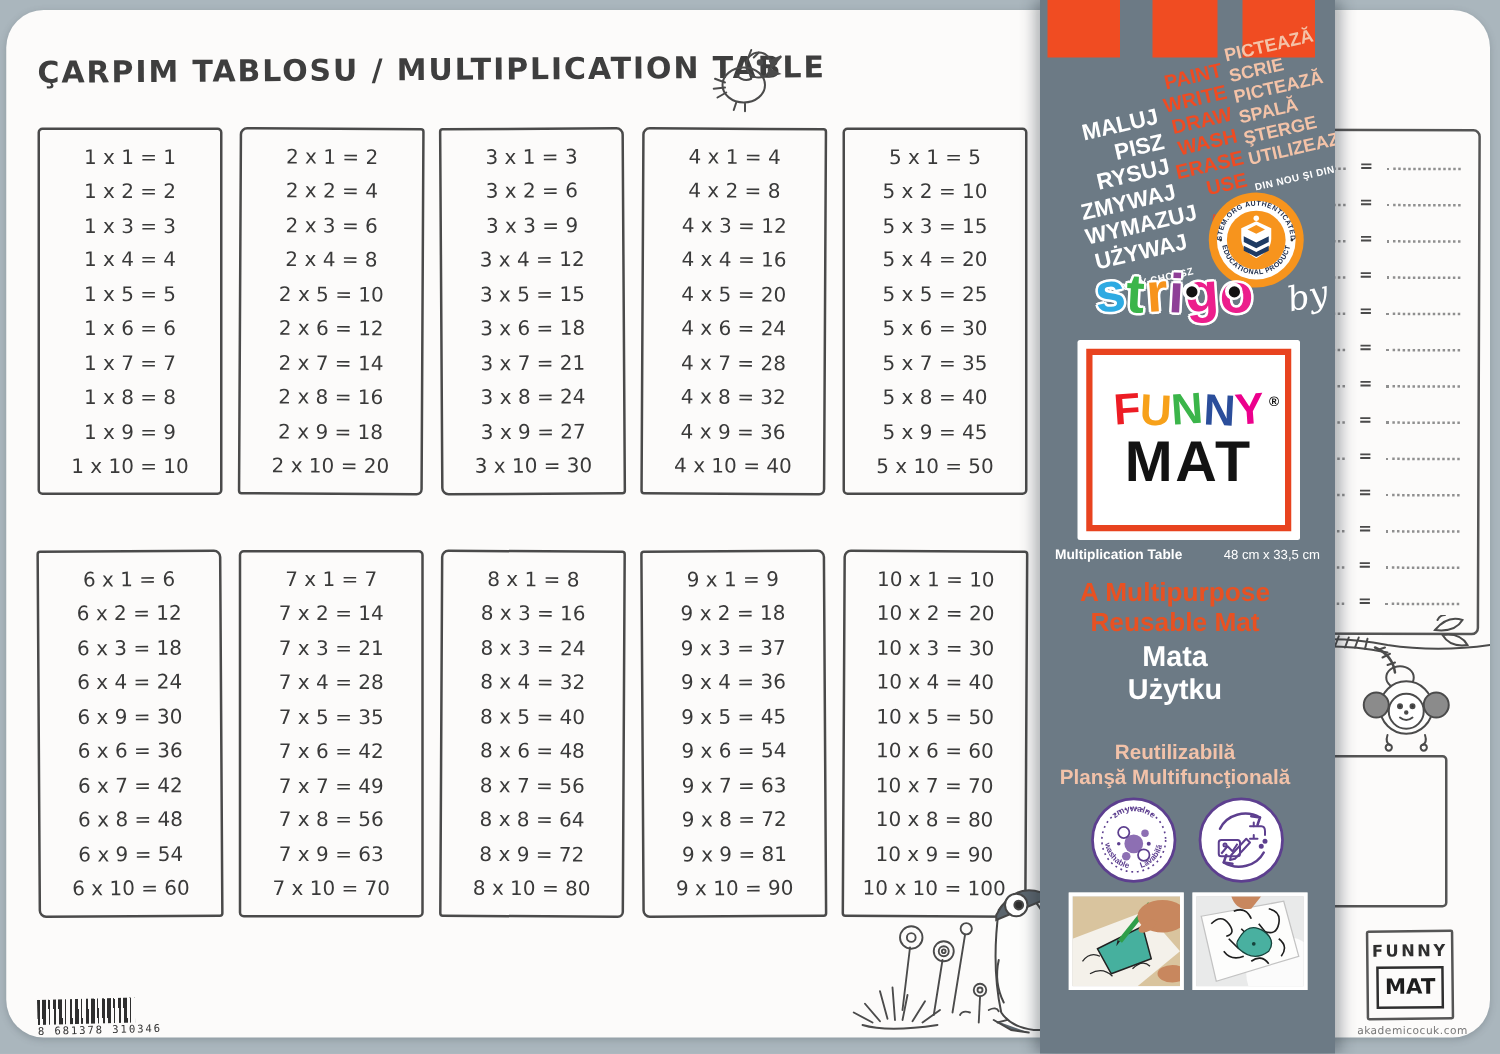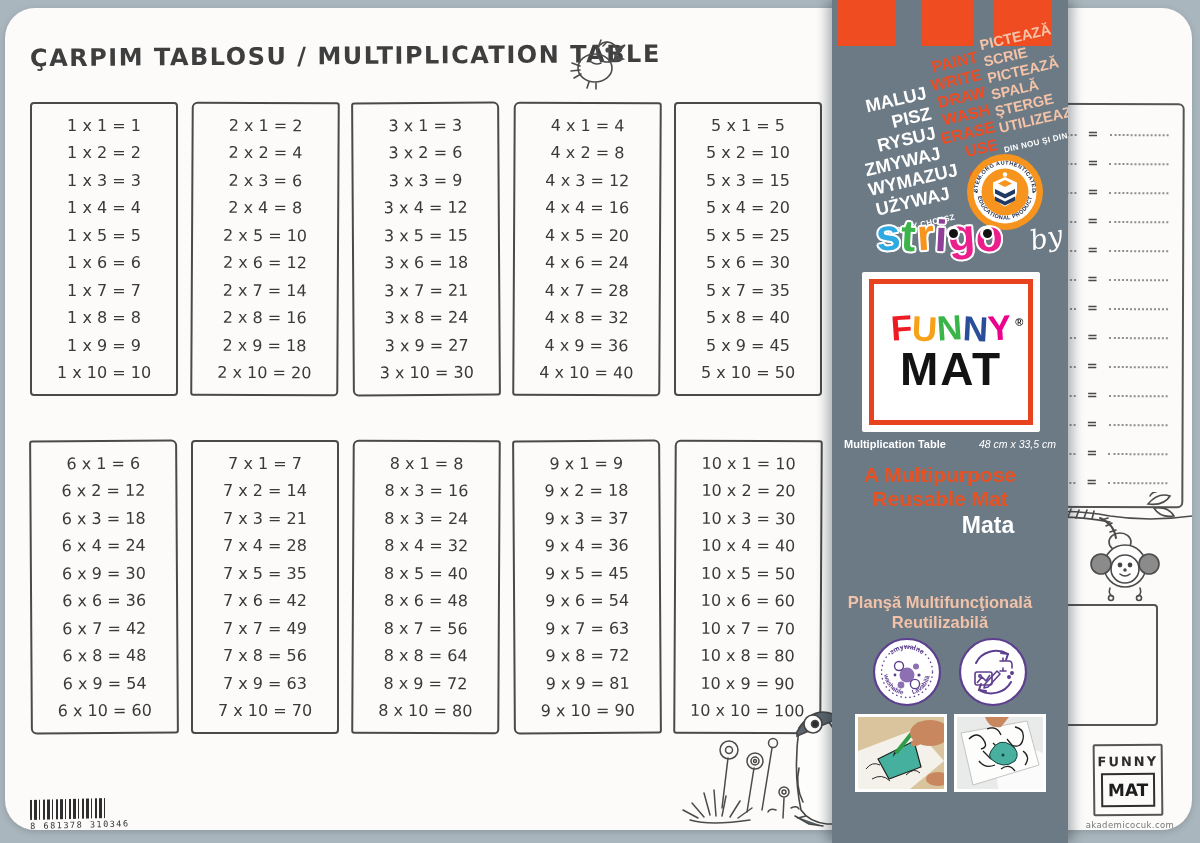--- a/index.html
+++ b/index.html
@@ -70,24 +70,24 @@
   .funny-box{position:absolute;left:30px;top:272px;width:178px;height:160px;background:#fff;border-radius:2px;}
   .funny-frame{position:absolute;inset:7px;border:5px solid #e8431f;display:flex;flex-direction:column;
                align-items:center;justify-content:center;}
   .funny-word{font-size:35px;font-weight:800;position:relative;line-height:34px;}
   .funny-word .brand-letter{text-shadow:none;}
   .funny-reg{font-size:11px;color:#111;position:absolute;right:-12px;top:-6px;font-weight:700;}
   .funny-mat{font-size:46px;font-weight:900;color:#131313;letter-spacing:2px;line-height:48px;
              font-stretch:condensed;}
   .prod-line{position:absolute;left:12px;top:438px;width:212px;display:flex;justify-content:space-between;
              align-items:baseline;color:#fff;}
-  .prod-name{font-size:11px;font-weight:700;} .prod-size{font-size:10.5px;font-style:italic;}
+  .prod-name{font-size:11px;font-weight:700;} .prod-size{font-size:10.5px;}
   .headline{position:absolute;left:0;width:216px;text-align:center;font-weight:800;}
   .h-en{top:463px;color:#e85122;font-size:21px;line-height:23.5px;}
-  .h-pl{top:513px;color:#fff;font-size:23px;line-height:25.5px;padding-left:48px;}
+  .h-pl{top:513px;color:#fff;font-size:23px;line-height:25.5px;}
   .h-ro{top:593px;color:#f2c2a9;font-size:16.5px;line-height:19.5px;}
   .badges{position:absolute;top:637px;left:0;width:236px;display:flex;justify-content:center;gap:16px;}
   .photos{position:absolute;top:714px;left:0;width:236px;display:flex;justify-content:center;gap:7px;}
   .photo{width:92px;height:78px;border:3px solid #fff;box-sizing:border-box;overflow:hidden;background:#ddd;}
   .credits{position:absolute;top:796px;left:14px;color:#eef2f4;font-size:10px;line-height:13.5px;}
   .credits b{color:#fff;}
 </style>
 </head>
 <body>
 
@@ -464,24 +464,25 @@
       <span class="prod-name">Multiplication Table</span>
       <span class="prod-size">48 cm x 33,5 cm</span>
     </div>
 
     <div class="headline h-en">
         <div>A Multipurpose</div>
         <div>Reusable Mat</div>
       </div>
     <div class="headline h-pl">
         <div>Mata</div>
+        <div>Użytku</div>
       </div>
     <div class="headline h-ro">
+        <div>Reutilizabilă</div>
         <div>Planşă Multifuncţională</div>
-        <div>Reutilizabilă</div>
       </div>
 
     <div class="badges">
       <svg width="70" height="70" viewBox="0 0 70 70">
         <circle cx="35" cy="35" r="33" fill="#fff" stroke="#5d3f8f" stroke-width="2.2"></circle>
         <circle cx="35" cy="35" r="25.5" fill="none" stroke="#5d3f8f" stroke-width="1.3" stroke-dasharray="1.5 3"></circle>
         <defs>
           <path id="wbTop" d="M12,35 A23,23 0 0 1 58,35"></path>
           <path id="wbBot" d="M12,35 A23,23 0 0 0 58,35"></path>
         </defs>

